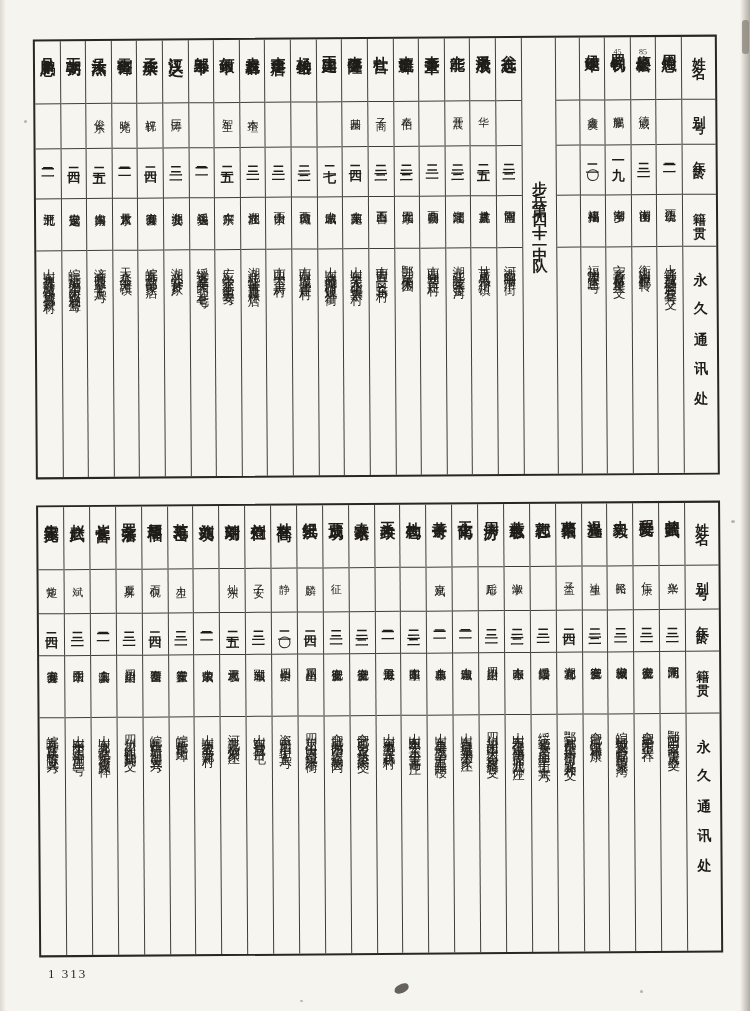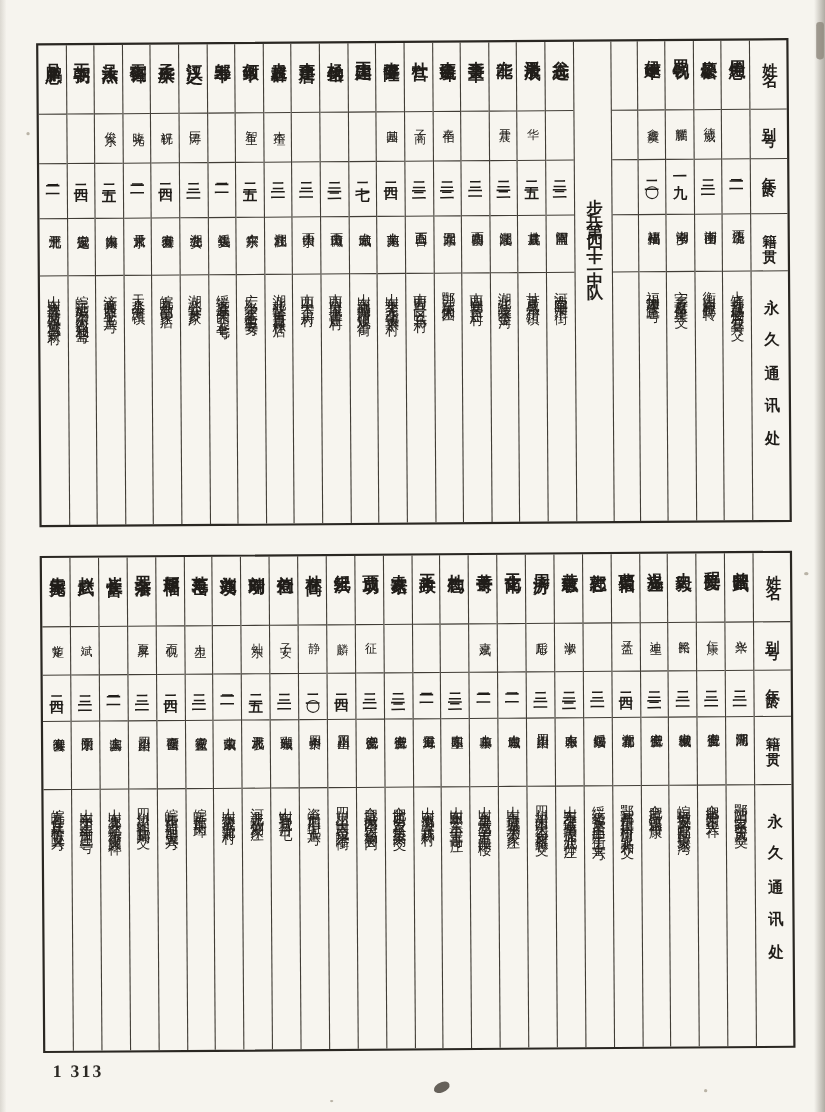--- a/index.html
+++ b/index.html
@@ -58,36 +58,35 @@
   .t-bottom .r-name{height:63px;}
   .t-bottom .r-alias{height:44px;}
   .t-bottom .r-age{height:42px;}
   .t-bottom .r-native{height:62px;}
   
   .r-name .vtext{font-size:15px;font-weight:700;letter-spacing:1.5px;}
   .r-alias .vtext{font-size:11px;letter-spacing:2px;padding-top:2px;}
   .r-age .vtext{font-size:13px;font-weight:700;letter-spacing:5px;padding-top:3px;}
   .r-native .vtext{font-size:11.5px;letter-spacing:0.5px;}
   .r-address .vtext{font-size:12.5px;letter-spacing:3px;padding-top:2px;}
-  .note{font-size:8px;color:#3a372f;letter-spacing:0;margin-top:12px;line-height:1;}
+  .note{font-size:8px;color:#3a372f;letter-spacing:0;margin-top:1px;line-height:1;}
   
   .col-header .r-name .vtext{font-size:14px;font-weight:700;letter-spacing:9px;padding-top:4px;}
   .col-header .r-alias .vtext{font-size:13px;font-weight:700;letter-spacing:6px;padding-top:1px;}
   .col-header .r-age .vtext{font-size:13px;font-weight:700;letter-spacing:5px;padding-top:1px;}
   .col-header .r-native .vtext{font-size:13px;font-weight:700;letter-spacing:14px;padding-top:3px;}
   .col-header .r-address .vtext{font-size:14px;font-weight:700;letter-spacing:30px;padding-top:8px;}
   
   .divider-cell{flex:1;display:flex;flex-direction:column;align-items:center;border-bottom:none;}
   .divider-cell .vtext{font-size:15px;font-weight:700;letter-spacing:11px;padding-top:126px;}
   
   .page-number{
     position:absolute;left:48px;top:966px;
-    font-size:16px;letter-spacing:2px;color:#2b2823;
+    font-size:13px;letter-spacing:2px;color:#2b2823;
     font-family:"Liberation Serif","DejaVu Serif",serif;
-    font-weight:bold;
   }
   
   .scan-edge-right{
     position:absolute;right:0;top:0;width:10px;height:100%;
     background:linear-gradient(to right, rgba(116,110,100,0), rgba(105,99,88,0.5));
   }
   .scan-edge-left{
     position:absolute;left:0;top:0;width:6px;height:100%;
     background:linear-gradient(to left, rgba(116,110,100,0), rgba(140,134,122,0.25));
   }

